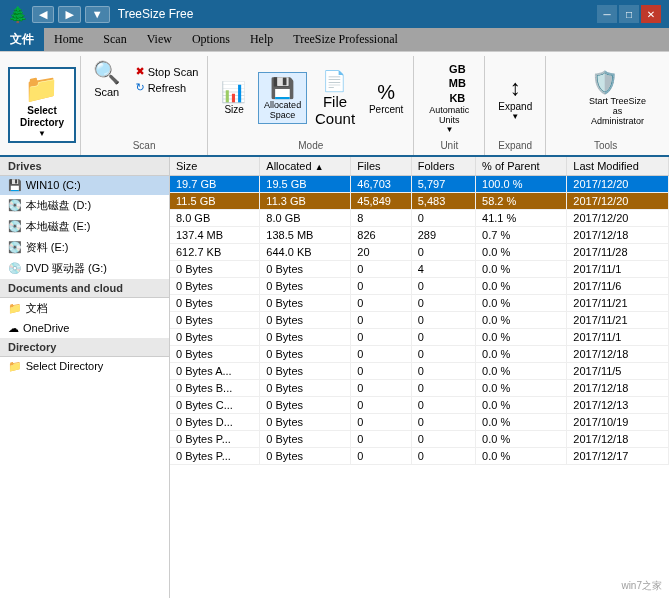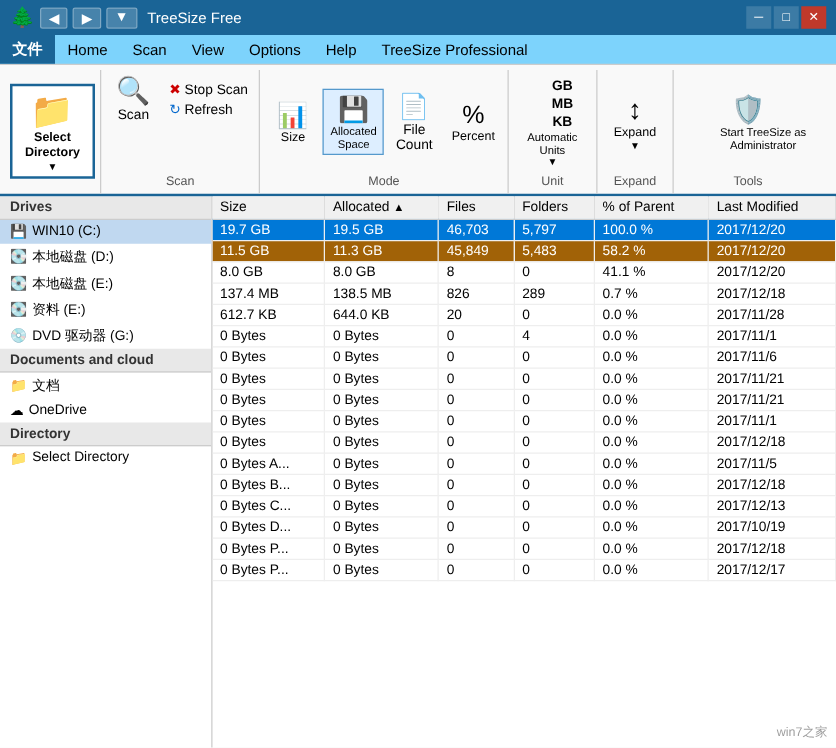--- a/index.html
+++ b/index.html
@@ -32,25 +32,26 @@
       border: none;
       color: white;
       font-size: 10px;
       cursor: pointer;
       display: flex; align-items: center; justify-content: center;
     }
     .title-ctrl.close { background: #c0392b; }
 
     
     .menu-bar {
-      background: #7dd3fc;
+      background: #a3a3a3;
       border-bottom: 1px solid #ccc;
       height: 24px;
       display: flex;
       align-items: flex-end;
+      font-family: Liberation Serif, serif;
     }
     .menu-item {
       padding: 3px 10px;
       font-size: 12px;
       cursor: pointer;
       height: 100%;
       display: flex;
       align-items: center;
     }
     .menu-item.file-menu {
@@ -296,21 +297,21 @@
       <button class="mode-btn">
         <span style="font-size:20px;">📊</span>
         <span>Size</span>
       </button>
       <button class="mode-btn active">
         <span style="font-size:20px;">💾</span>
         <span style="font-size:9px;">Allocated<br>Space</span>
       </button>
       <button class="mode-btn">
         <span style="font-size:20px;">📄</span>
-        <span style="font-size:11px;">File<br>Count</span>
+        <span style="font-size:15px;">File<br>Count</span>
       </button>
       <button class="mode-btn">
         <span style="font-size:20px;">%</span>
         <span>Percent</span>
       </button>
     </div>
     <div class="ribbon-group-label">Mode</div>
   </div>
 
   <div style="padding: 2px 6px; border-right: 1px solid #ccc; display:flex; flex-direction:column; min-width:70px;">

